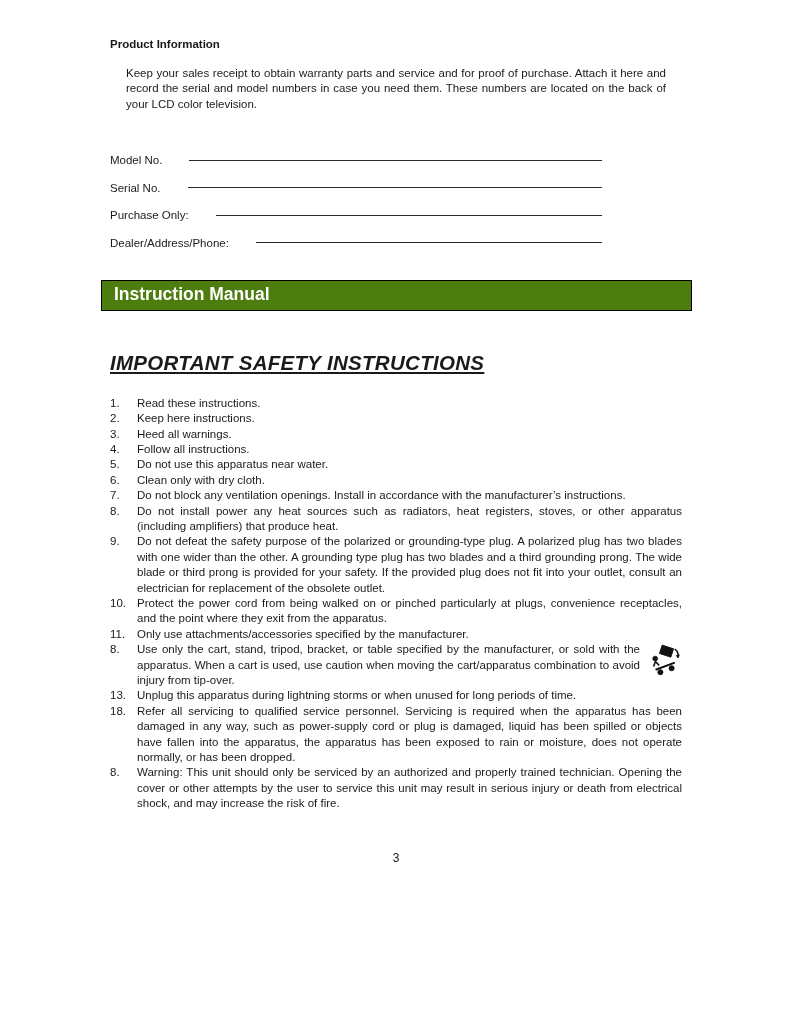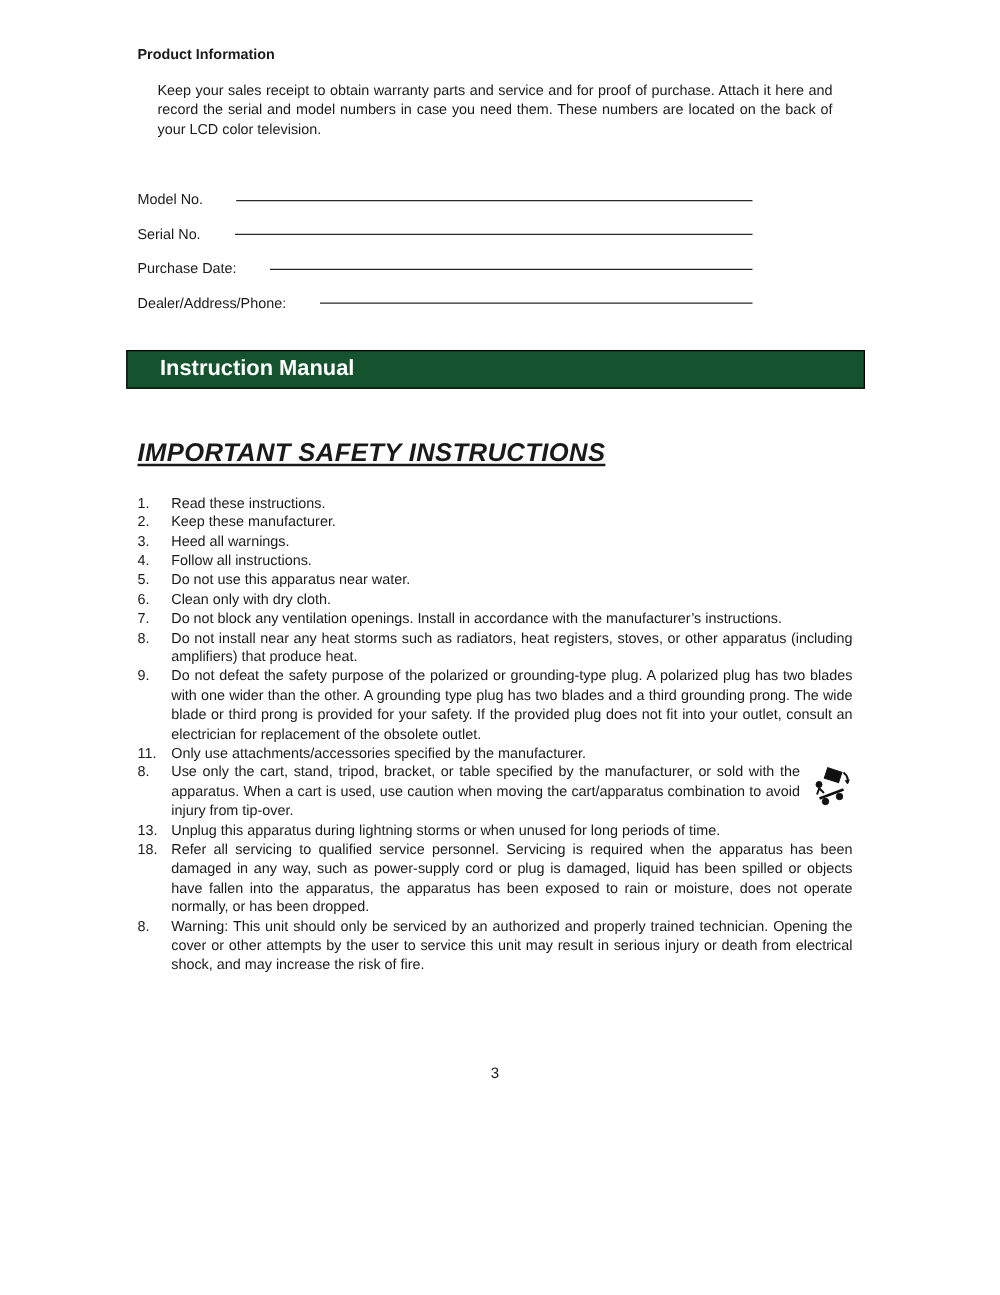--- a/index.html
+++ b/index.html
@@ -33,25 +33,25 @@
     align-items: center;
     font-size: 11.5px;
     height: 16px;
     margin-bottom: 11.5px;
     gap: 22px;
   }
   .form-row .label { white-space: nowrap; padding-right: 5px; }
   .form-row .line { flex: 1; border-bottom: 1px solid #2a2a2a; }
   .banner {
     margin: 29px -10px 0 -9px;
-    background: #14532d;
+    background: #4d7c0f;
     color: #ffffff;
     font-weight: bold;
     font-size: 17.5px;
-    padding: 3px 8px 5px 26px;
+    padding: 3px 8px 5px 12px;
     border: 1px solid #000;
   }
   .safety-heading {
     text-align: left;
     font-size: 20.5px;
     font-weight: bold;
     font-style: italic;
     text-decoration: underline;
     letter-spacing: 0.3px;
     margin: 40px 0 21px 0;
@@ -91,41 +91,41 @@
   <div class="form-section">
     <div class="form-row">
       <span class="label">Model No.</span>
       <span class="line"></span>
     </div>
     <div class="form-row">
       <span class="label">Serial No.</span>
       <span class="line"></span>
     </div>
     <div class="form-row">
-      <span class="label">Purchase Date:</span>
+      <span class="label">Purchase Only:</span>
       <span class="line"></span>
     </div>
     <div class="form-row">
       <span class="label">Dealer/Address/Phone:</span>
       <span class="line"></span>
     </div>
   </div>
 
   <div class="banner">Instruction Manual</div>
 
   <div class="safety-heading">IMPORTANT SAFETY INSTRUCTIONS</div>
 
   <ol class="safety-list">
       <li>
         <span class="li-num">1.</span>
         <span class="li-text">Read these instructions.</span>
       </li>
       <li>
         <span class="li-num">2.</span>
-        <span class="li-text">Keep these manufacturer.</span>
+        <span class="li-text">Keep here instructions.</span>
       </li>
       <li>
         <span class="li-num">3.</span>
         <span class="li-text">Heed all warnings.</span>
       </li>
       <li>
         <span class="li-num">4.</span>
         <span class="li-text">Follow all instructions.</span>
       </li>
       <li>
@@ -135,25 +135,29 @@
       <li>
         <span class="li-num">6.</span>
         <span class="li-text">Clean only with dry cloth.</span>
       </li>
       <li>
         <span class="li-num">7.</span>
         <span class="li-text">Do not block any ventilation openings. Install in accordance with the manufacturer’s instructions.</span>
       </li>
       <li>
         <span class="li-num">8.</span>
-        <span class="li-text">Do not install near any heat storms such as radiators, heat registers, stoves, or other apparatus (including amplifiers) that produce heat.</span>
+        <span class="li-text">Do not install power any heat sources such as radiators, heat registers, stoves, or other apparatus (including amplifiers) that produce heat.</span>
       </li>
       <li>
         <span class="li-num">9.</span>
         <span class="li-text">Do not defeat the safety purpose of the polarized or grounding-type plug. A polarized plug has two blades with one wider than the other. A grounding type plug has two blades and a third grounding prong. The wide blade or third prong is provided for your safety. If the provided plug does not fit into your outlet, consult an electrician for replacement of the obsolete outlet.</span>
+      </li>
+      <li>
+        <span class="li-num">10.</span>
+        <span class="li-text">Protect the power cord from being walked on or pinched particularly at plugs, convenience receptacles, and the point where they exit from the apparatus.</span>
       </li>
       <li>
         <span class="li-num">11.</span>
         <span class="li-text">Only use attachments/accessories specified by the manufacturer.</span>
       </li>
       <li>
         <span class="li-num">8.</span>
         <span class="li-text"><span class="cart-icon">
     <svg width="32" height="34" viewBox="0 0 40 40" aria-hidden="true">
       <g fill="#111111" stroke="#111111">

